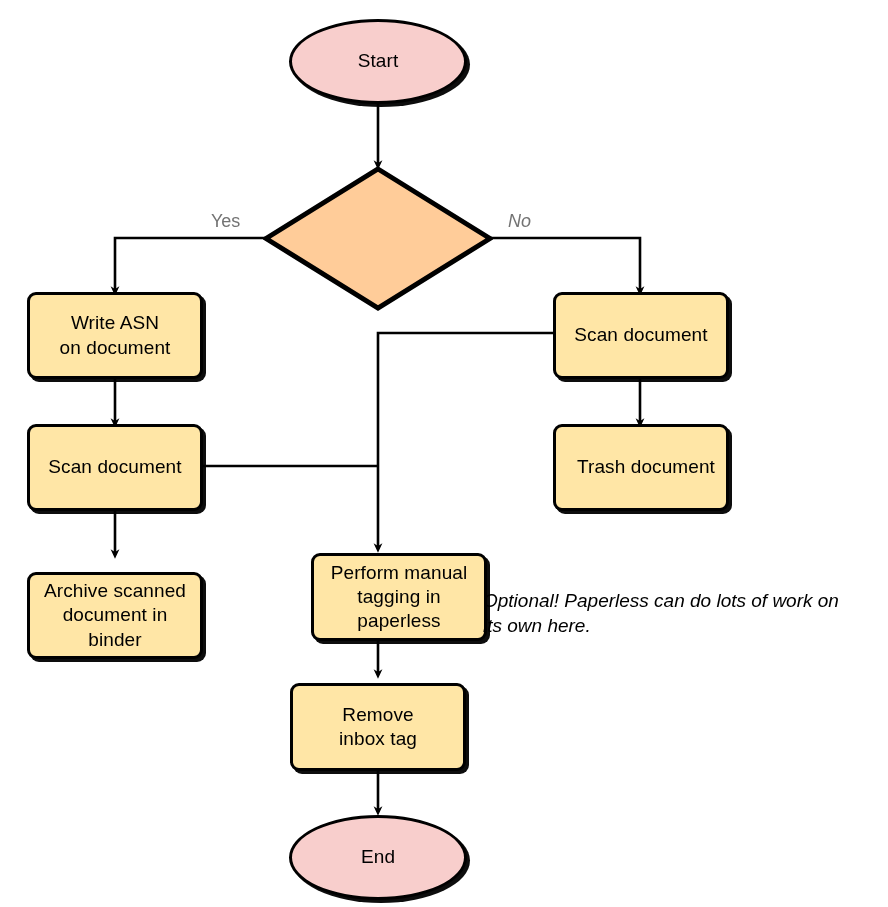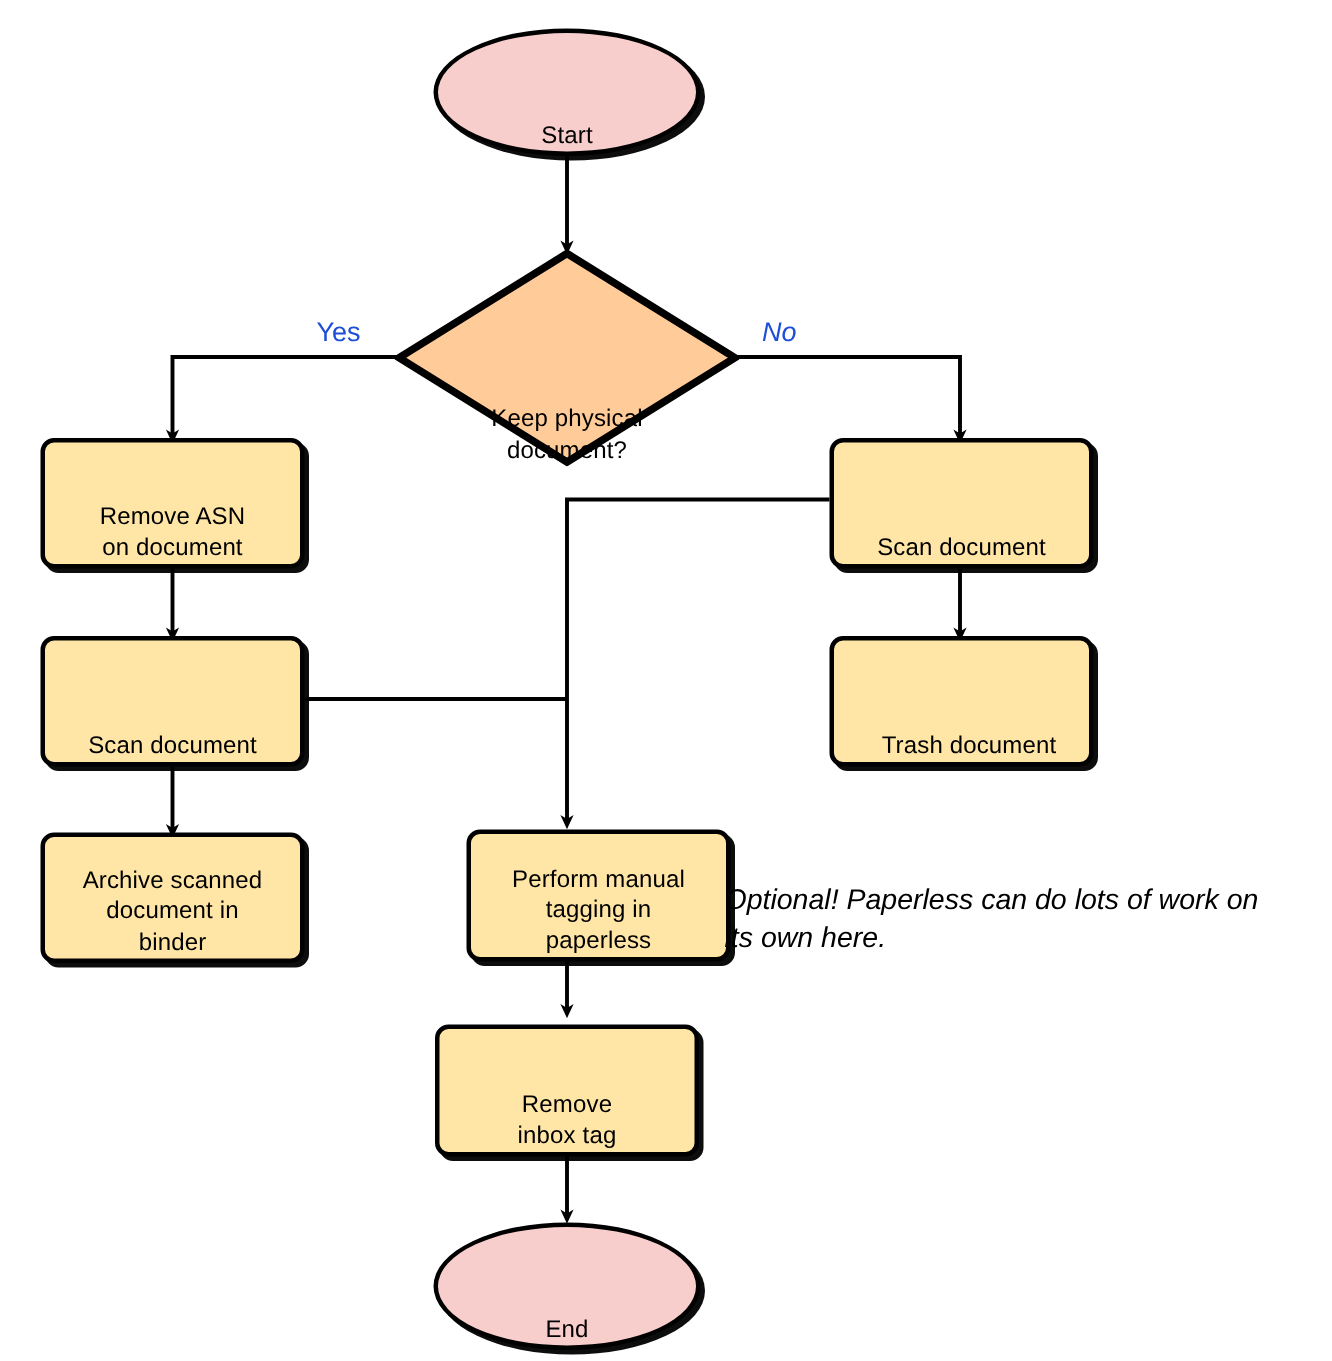--- a/index.html
+++ b/index.html
@@ -22,25 +22,25 @@
     left: 0;
     top: 0;
     width: 888px;
     height: 907px;
     pointer-events: none;
   }
   .node {
     position: absolute;
     box-sizing: border-box;
     display: flex;
-    align-items: flex-end;
+    align-items: center;
     justify-content: center;
     text-align: center;
     color: #000000;
-    font-size: 16px;
+    font-size: 19px;
     line-height: 1.28;
     letter-spacing: 0.1px;
   }
   .node .label {
     display: block;
     white-space: pre-line;
     padding: 0 6px;
   }
   
   .proc {
@@ -69,21 +69,21 @@
     width: 100%;
     height: 100%;
   }
   .decision .label {
     position: relative;
     z-index: 2;
   }
   .edge-label {
     position: absolute;
     font-size: 18px;
-    color: #1d4ed8;
+    color: #737373;
     background: transparent;
     white-space: nowrap;
   }
   .note {
     position: absolute;
     font-size: 19px;
     font-style: italic;
     color: #000000;
     line-height: 1.3;
     width: 410px;
@@ -126,37 +126,35 @@
   </svg>
 
   <div class="node term" style="left:289px; top:19px; width:178px; height:85px;">
     <span class="label">Start</span>
   </div>
 
   <div class="node decision" style="left:263px; top:166px; width:230px; height:145px;">
     <svg class="diamond-shape" viewBox="0 0 230 145" preserveAspectRatio="none">
       <polygon points="115,3 227,72.5 115,142 3,72.5" fill="#ffcc99" stroke="#000000" stroke-width="5" stroke-linejoin="miter"></polygon>
     </svg>
-    <span class="label">Keep physical
-document?</span>
   </div>
 
   <div class="edge-label" style="left:211px; top:211px;">Yes</div>
   <div class="edge-label" style="left:508px; top:211px;font-style:italic;">No</div>
 
   <div class="node proc" style="left:27px; top:292px; width:176px; height:87px;">
-    <span class="label">Remove ASN
+    <span class="label">Write ASN
 on document</span>
   </div>
 
   <div class="node proc" style="left:27px; top:424px; width:176px; height:87px;">
     <span class="label">Scan document</span>
   </div>
 
-  <div class="node proc" style="left:27px; top:555px; width:176px; height:87px;">
+  <div class="node proc" style="left:27px; top:572px; width:176px; height:87px;">
     <span class="label">Archive scanned
 document in
 binder</span>
   </div>
 
   <div class="node proc" style="left:553px; top:292px; width:176px; height:87px;">
     <span class="label">Scan document</span>
   </div>
 
   <div class="node proc" style="left:553px; top:424px; width:176px; height:87px;padding-left:10px;">

